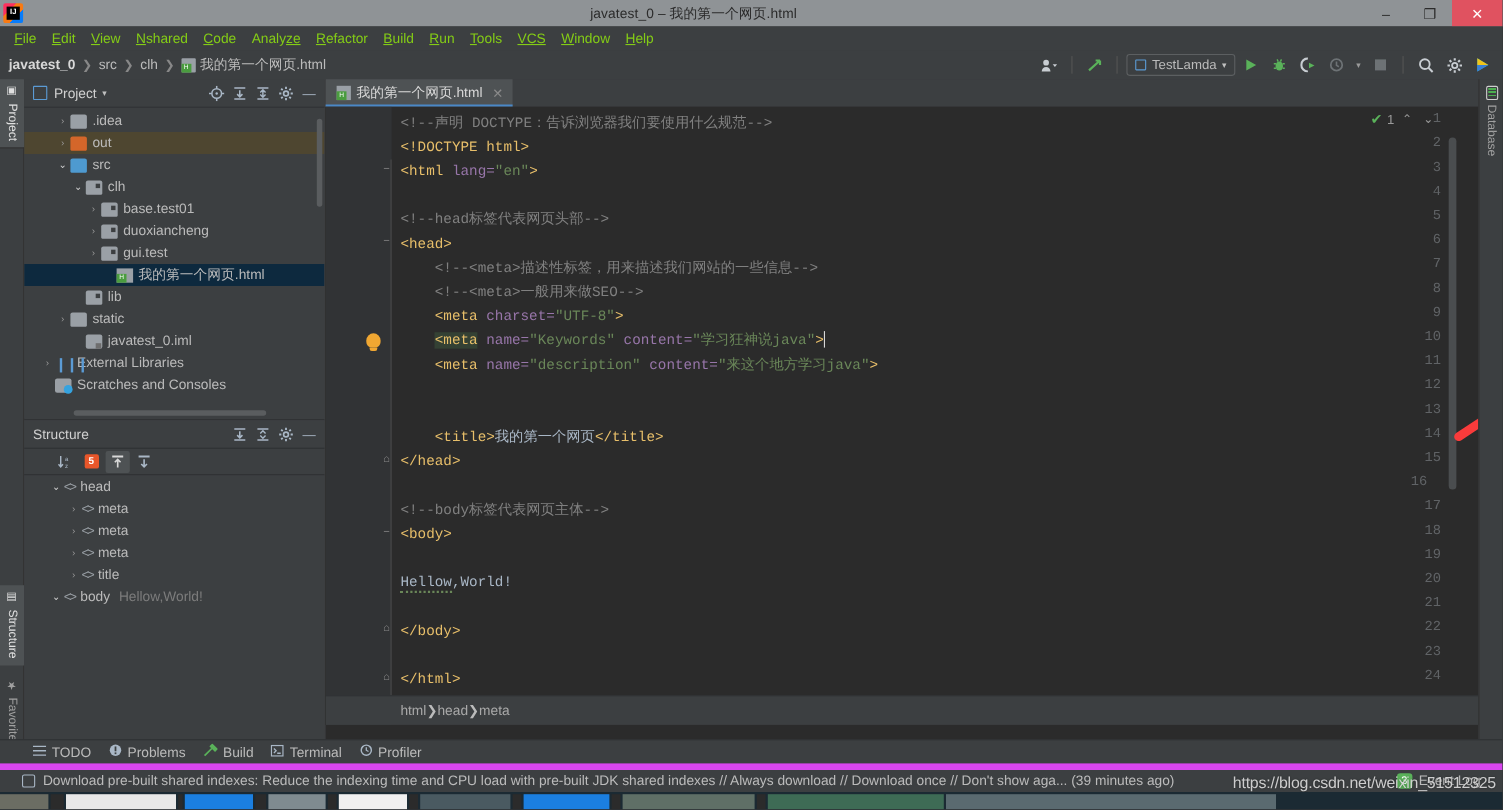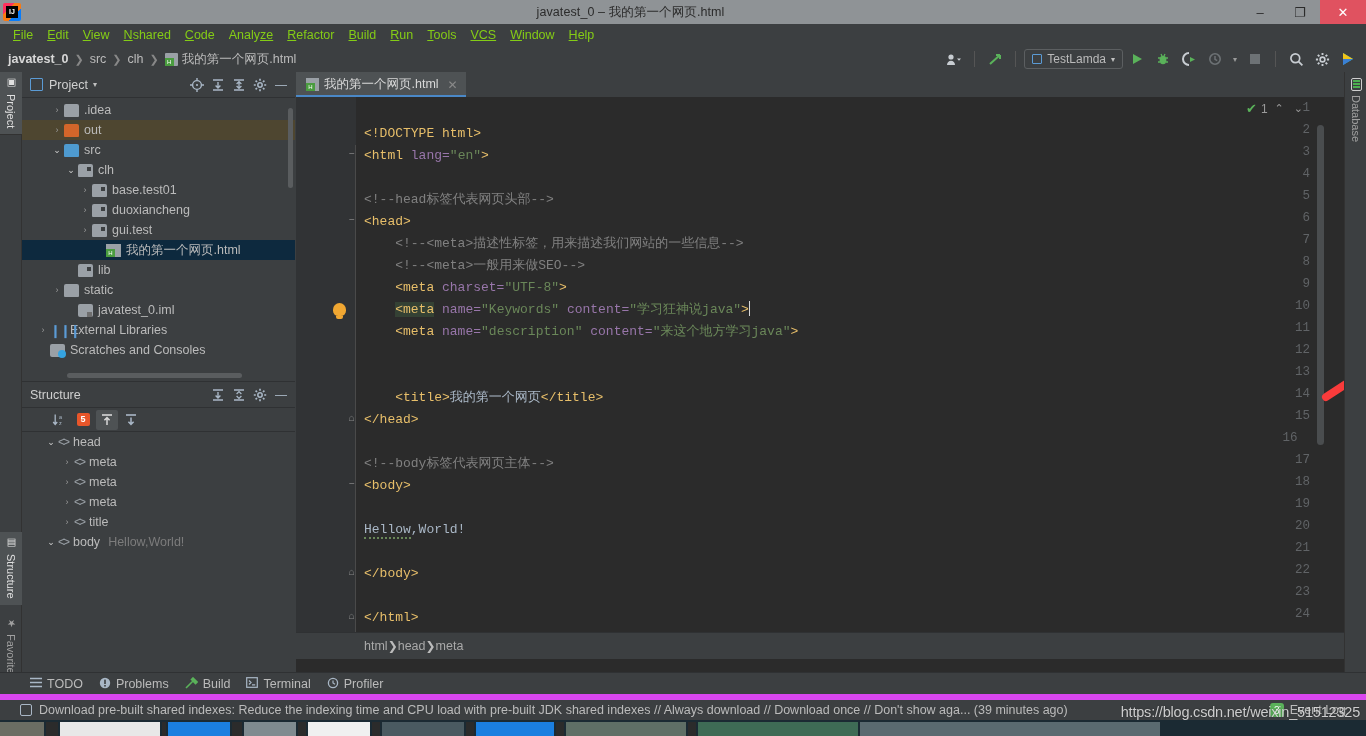--- a/index.html
+++ b/index.html
@@ -626,20 +626,21 @@
         <span>我的第一个网页.html</span>
         <span class="x">✕</span>
       </div>
       <div class="tabstrip-rest"></div>
     </div>
 
     <div class="code-area">
       <div class="gutter"></div>
       <div class="vbar"></div>
       <div class="codelines" id="codelines">
+          <div class="cl" style="top: 4px; padding-left: 8px;"><span class="t-com">&lt;!--声明 DOCTYPE：告诉浏览器我们要使用什么规范--&gt;</span></div>
           <div class="cl" style="top: 26px; padding-left: 8px;"><span class="t-tag">&lt;!DOCTYPE html&gt;</span></div>
           <div class="cl" style="top: 48px; padding-left: 8px;"><span class="t-tag">&lt;html </span><span class="t-attr">lang=</span><span class="t-str">"en"</span><span class="t-tag">&gt;</span></div>
           <div class="cl" style="top: 70px; padding-left: 8px;"></div>
           <div class="cl" style="top: 92px; padding-left: 8px;"><span class="t-com">&lt;!--head标签代表网页头部--&gt;</span></div>
           <div class="cl" style="top: 114px; padding-left: 8px;"><span class="t-tag">&lt;head&gt;</span></div>
           <div class="cl" style="top: 136px; padding-left: 8px;"><span class="t-com">    &lt;!--&lt;meta&gt;描述性标签，用来描述我们网站的一些信息--&gt;</span></div>
           <div class="cl" style="top: 158px; padding-left: 8px;"><span class="t-com">    &lt;!--&lt;meta&gt;一般用来做SEO--&gt;</span></div>
           <div class="cl" style="top: 180px; padding-left: 8px;"><span class="t-tag">    &lt;meta </span><span class="t-attr">charset=</span><span class="t-str">"UTF-8"</span><span class="t-tag">&gt;</span></div>
           <div class="cl" style="top: 202px; padding-left: 8px;"><span class="t-tag">    </span><span class="t-tag t-hl">&lt;meta</span><span class="t-tag"> </span><span class="t-attr">name=</span><span class="t-str">"Keywords"</span><span class="t-attr"> content=</span><span class="t-str">"学习狂神说java"</span><span class="t-tag">&gt;</span><span class="caret-i"></span></div>
           <div class="cl" style="top: 224px; padding-left: 8px;"><span class="t-tag">    &lt;meta </span><span class="t-attr">name=</span><span class="t-str">"description"</span><span class="t-attr"> content=</span><span class="t-str">"来这个地方学习java"</span><span class="t-tag">&gt;</span></div>

